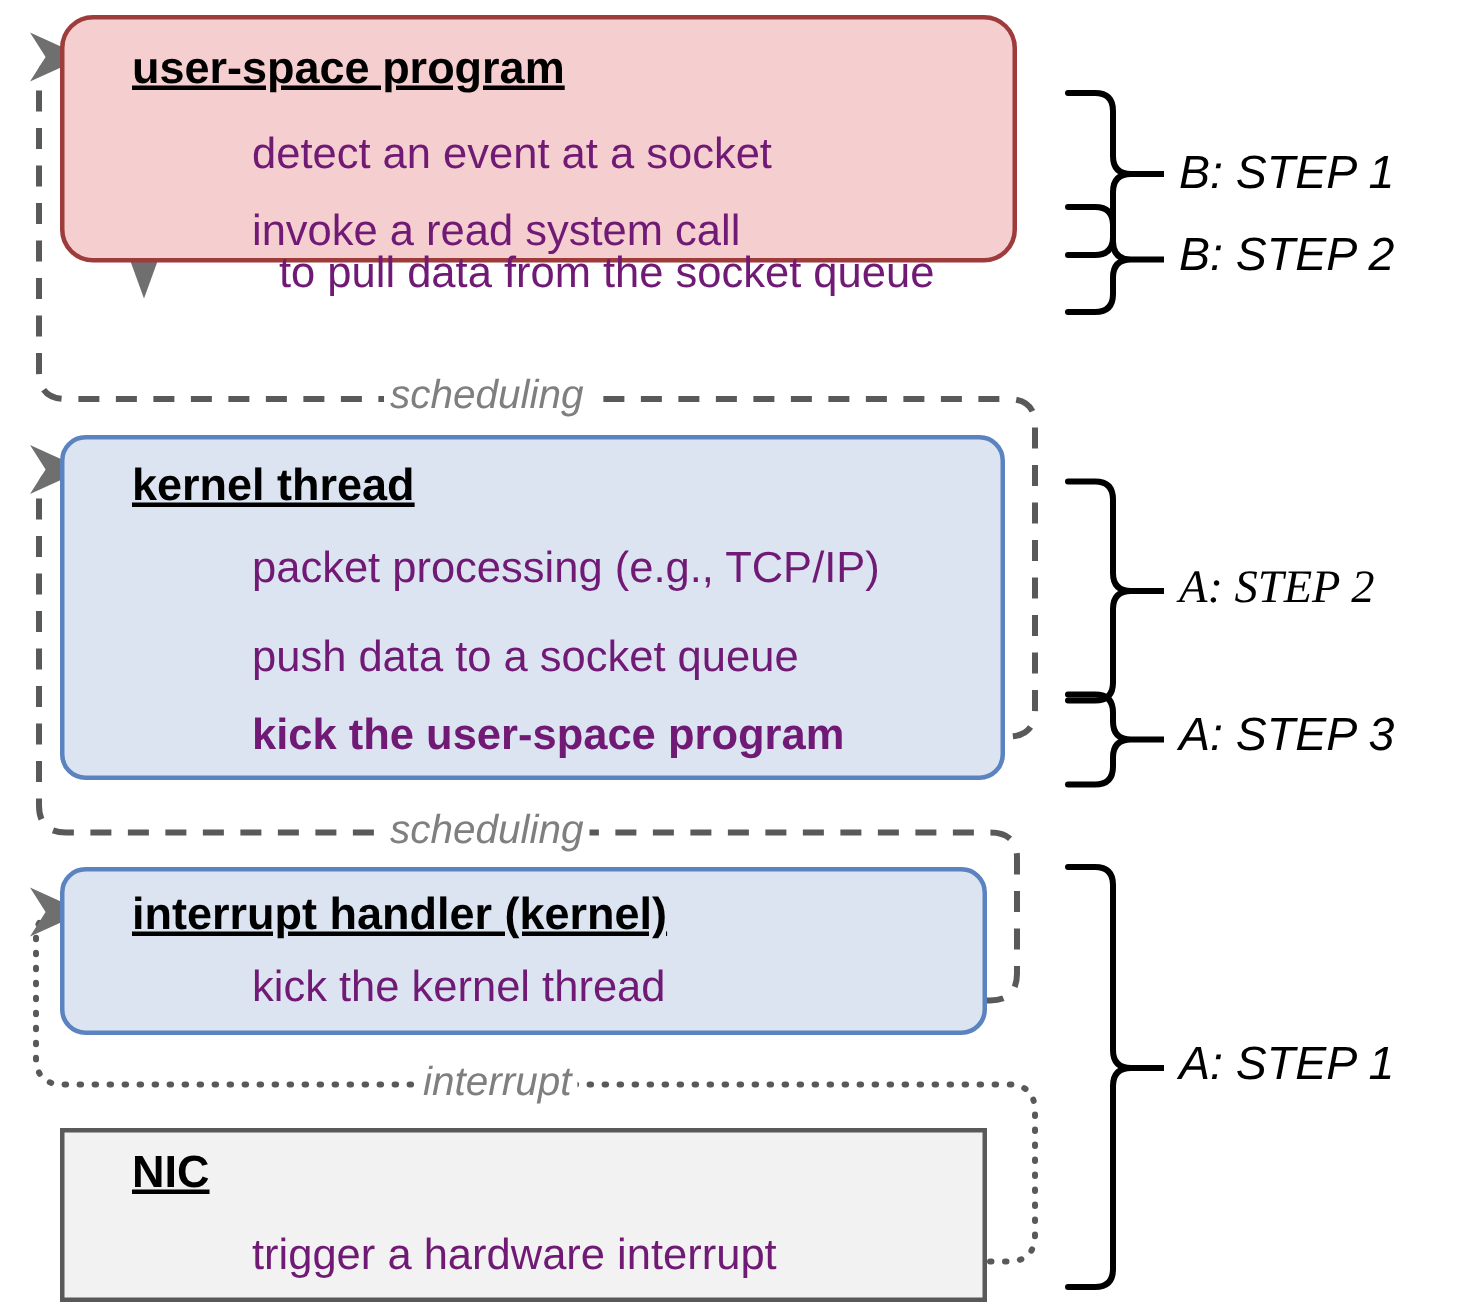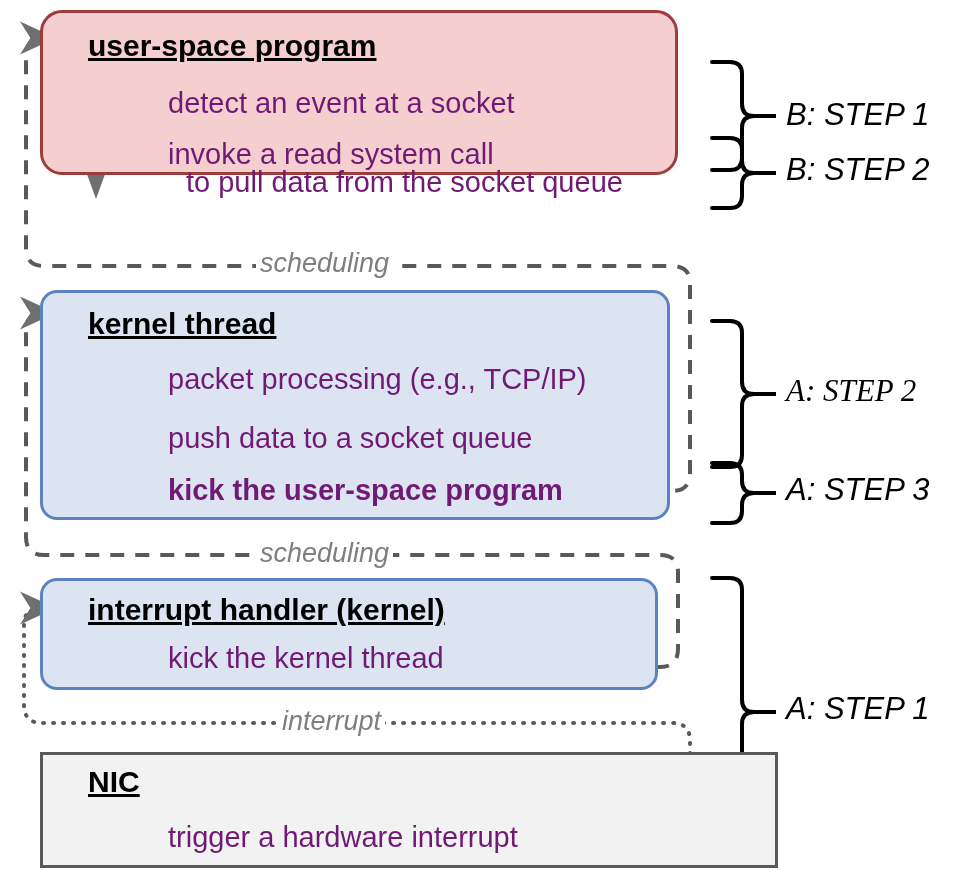--- a/index.html
+++ b/index.html
@@ -112,21 +112,21 @@
     <div class="line" style="position:absolute;left:125px;top:72px;">packet processing (e.g., TCP/IP)</div>
     <div class="line" style="position:absolute;left:125px;top:131px;">push data to a socket queue</div>
     <div class="line" style="position:absolute;left:125px;top:183px;font-weight:bold;">kick the user-space program</div>
   </div>
 
   <div class="box box-blue" style="left:40px;top:578px;width:618px;height:112px;">
     <div class="title" style="position:absolute;left:45px;top:14px;">interrupt handler (kernel)</div>
     <div class="line" style="position:absolute;left:125px;top:63px;">kick the kernel thread</div>
   </div>
 
-  <div class="box box-gray" style="left:40px;top:752px;width:738px;height:116px;">
+  <div class="box box-gray" style="left:40px;top:752px;width:618px;height:116px;">
     <div class="title" style="position:absolute;left:45px;top:12px;">NIC</div>
     <div class="line" style="position:absolute;left:125px;top:68px;">trigger a hardware interrupt</div>
   </div>
 
   <div class="edge-label" style="left:256px;top:248px;">scheduling</div>
   <div class="edge-label" style="left:256px;top:538px;">scheduling</div>
   <div class="edge-label" style="left:278px;top:706px;">interrupt</div>
 
   <div class="step-label" style="left:786px;top:97px;">B: STEP 1</div>
   <div class="step-label" style="left:786px;top:152px;">B: STEP 2</div>

